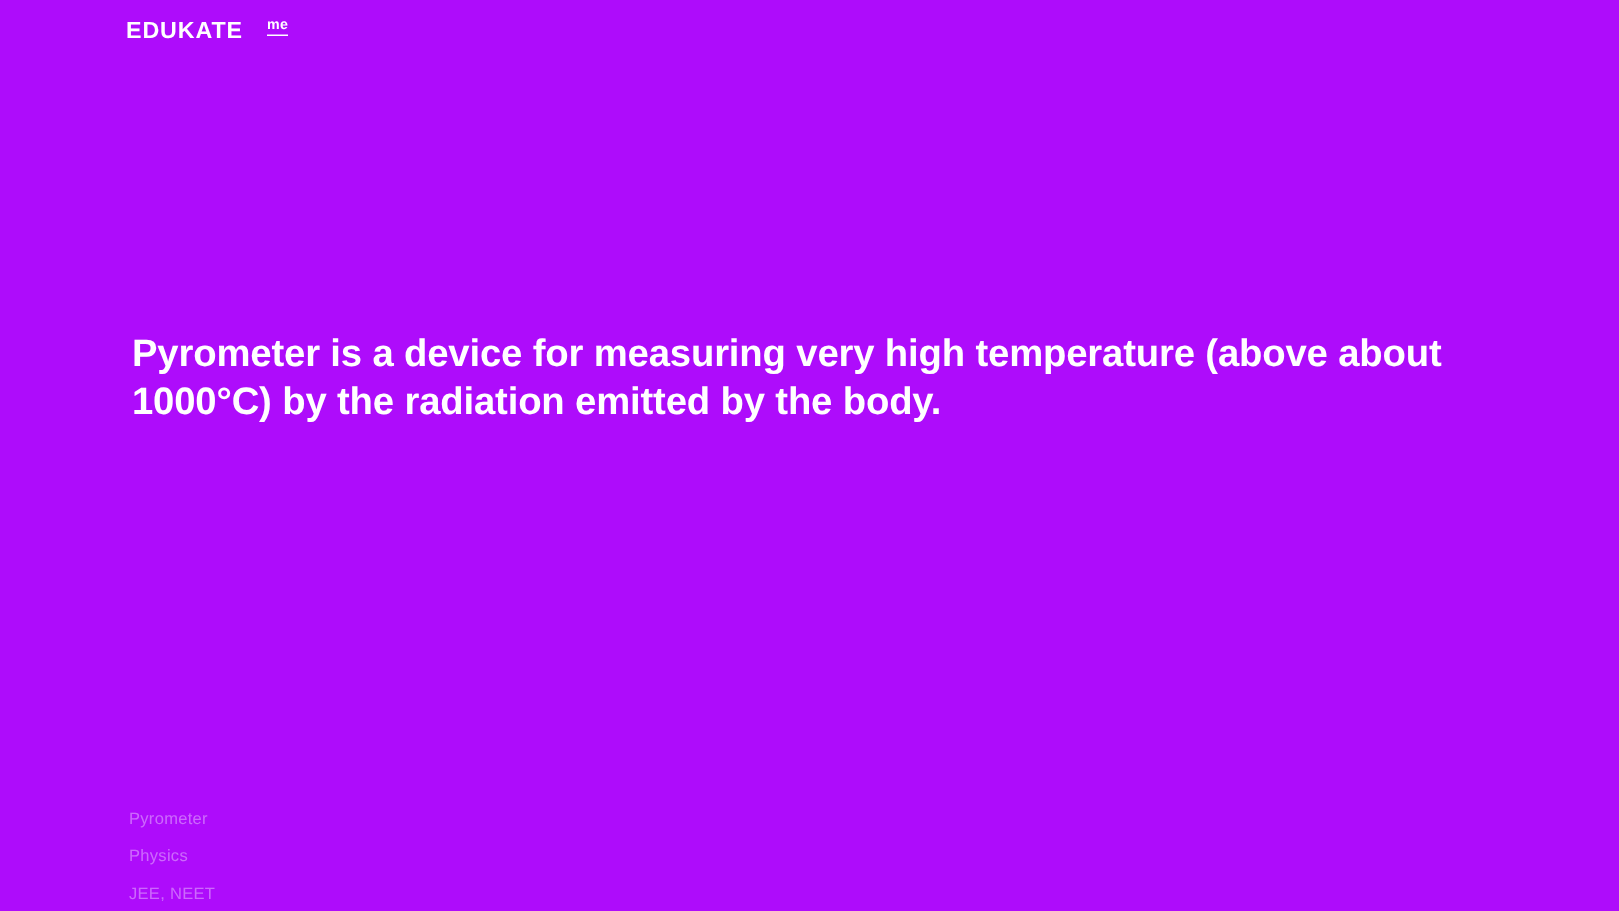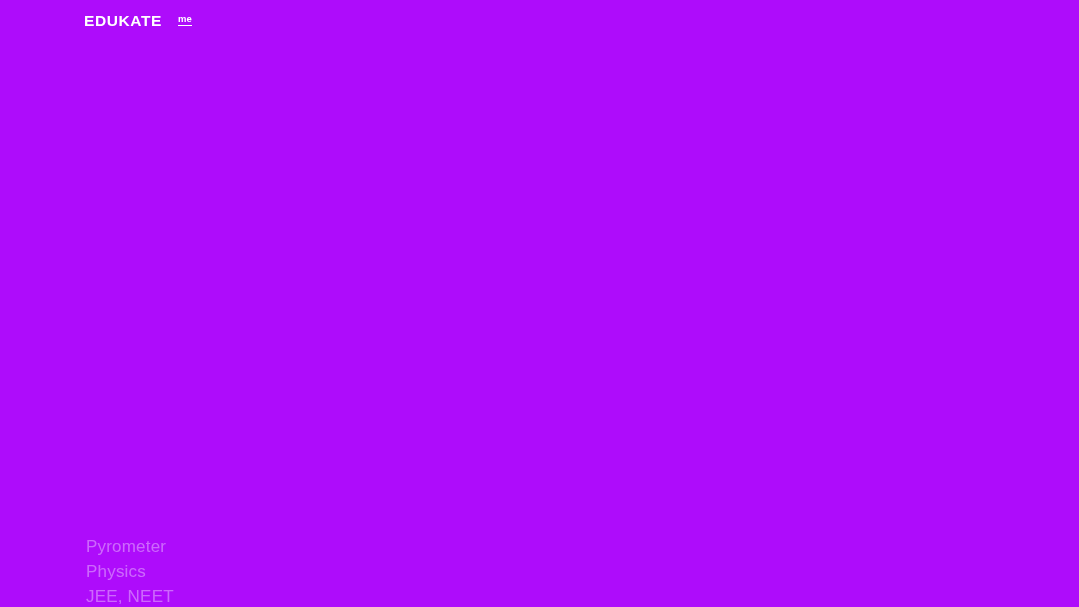--- a/index.html
+++ b/index.html
@@ -22,21 +22,21 @@
     background: #AE0CFB;
     overflow: hidden;
   }
 
   
   .brand {
     position: absolute;
     left: 84px;
     top: 13px;
     display: flex;
-    align-items: center;
+    align-items: flex-start;
     color: #FFFFFF;
     line-height: 1;
     white-space: nowrap;
     user-select: none;
   }
   .brand-main {
     font-size: 15.5px;
     font-weight: 600;
     letter-spacing: 0.6px;
     color: #FFFFFF;
@@ -71,37 +71,38 @@
   
   .footer-meta {
     position: absolute;
     left: 86px;
     top: 534px;
     display: flex;
     flex-direction: column;
   }
   .footer-line {
     color: rgba(255, 255, 255, 0.38);
-    font-size: 17px;
+    font-size: 11px;
     font-weight: 400;
     line-height: 25px;
     letter-spacing: 0.2px;
     white-space: nowrap;
   }
 </style>
 </head>
 <body>
 
 <div class="slide">
 
   <div class="brand">
     <span class="brand-main">EDUKATE</span>
     <span class="brand-sup">me</span>
   </div>
 
+  <p class="headline">Pyrometer is a device for measuring very high temperature (above about 1000°C) by the radiation emitted by the body.</p>
 
   <div class="footer-meta">
     <span class="footer-line">Pyrometer</span>
     <span class="footer-line">Physics</span>
     <span class="footer-line">JEE, NEET</span>
   </div>
 
 </div>
 
 </body></html>

